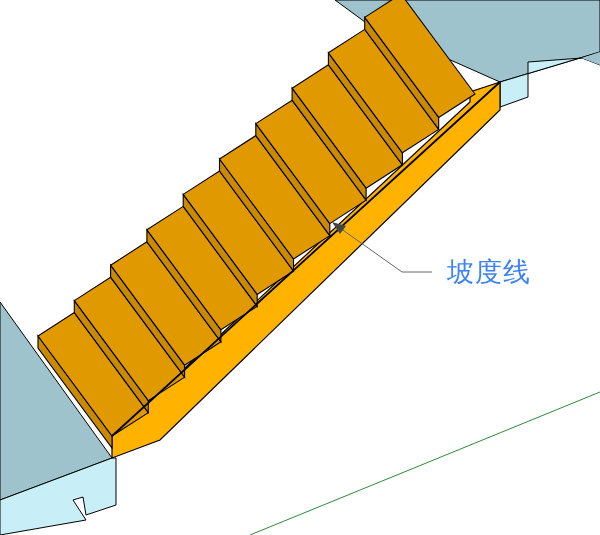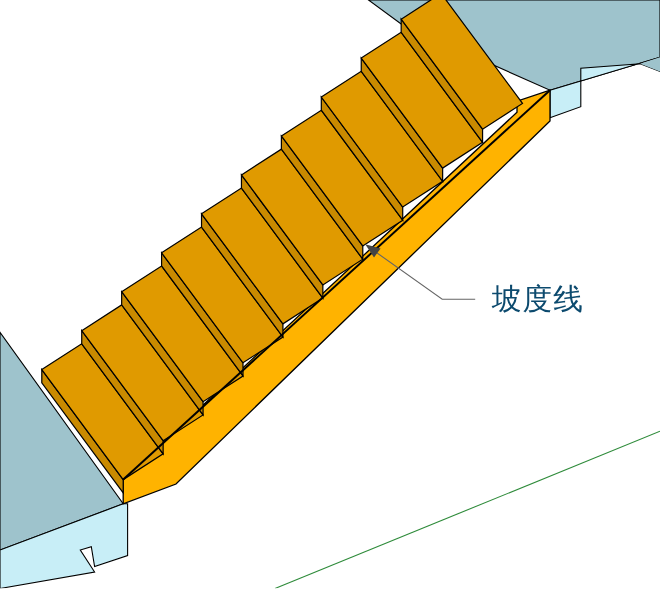--- a/index.html
+++ b/index.html
@@ -1,18 +1,18 @@
 <!DOCTYPE html>
 <html><head>
 <meta charset="utf-8">
 <style>
   html,body{margin:0;padding:0;background:#ffffff;}
   #canvas{position:relative;width:600px;height:535px;overflow:hidden;background:#ffffff;}
   svg{position:absolute;left:0;top:0;}
-  .label{position:absolute;left:447px;top:254px;font-family:"DejaVu Sans",sans-serif;font-size:27px;color:#0c4a6e;letter-spacing:1px;}
+  .label{position:absolute;left:447px;top:254px;font-family:"DejaVu Sans",sans-serif;font-size:27px;color:#3b82f6;letter-spacing:1px;}
 </style>
 </head>
 <body>
 
 <div id="canvas">
   <svg width="600" height="535" viewBox="0 0 600 535">
 
     <line x1="250" y1="535" x2="600" y2="392" stroke="#2e8b3a" stroke-width="1"></line>
 
     <g>

